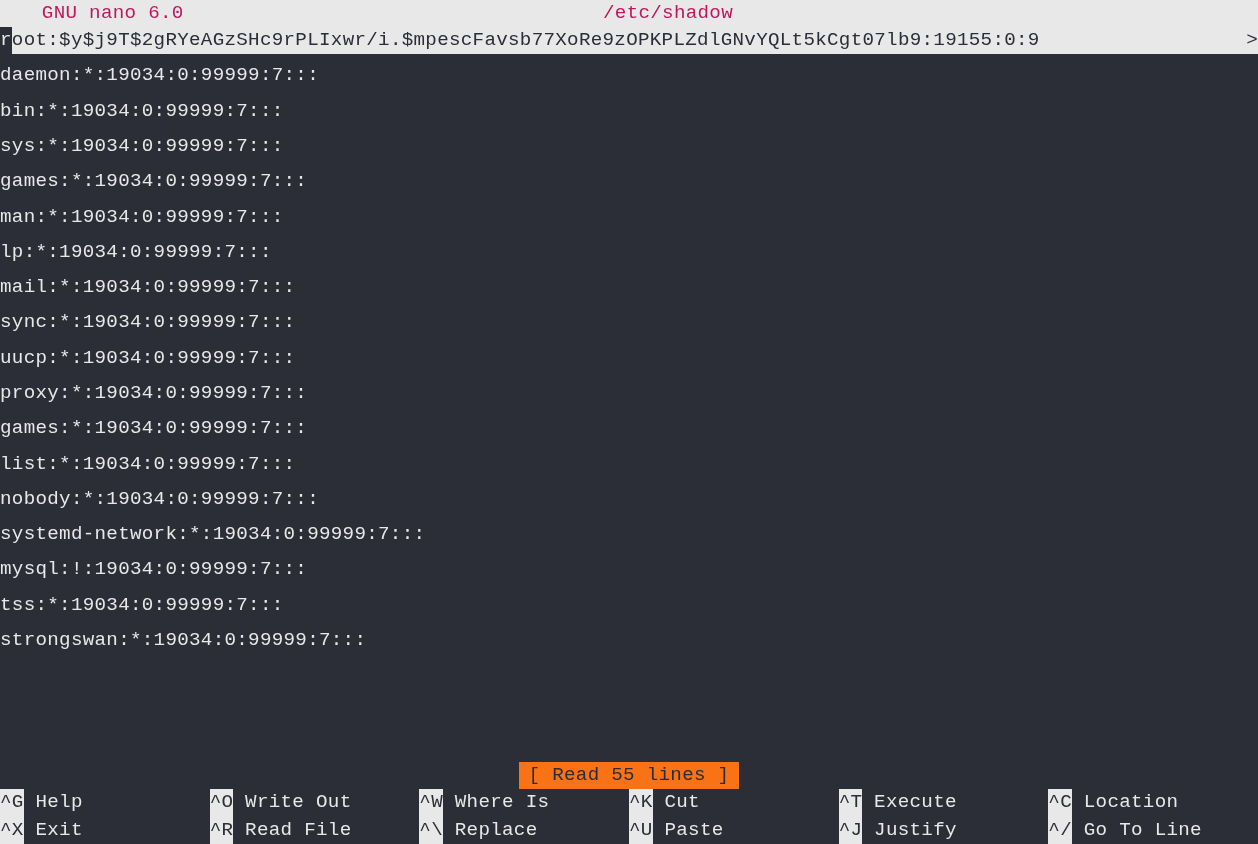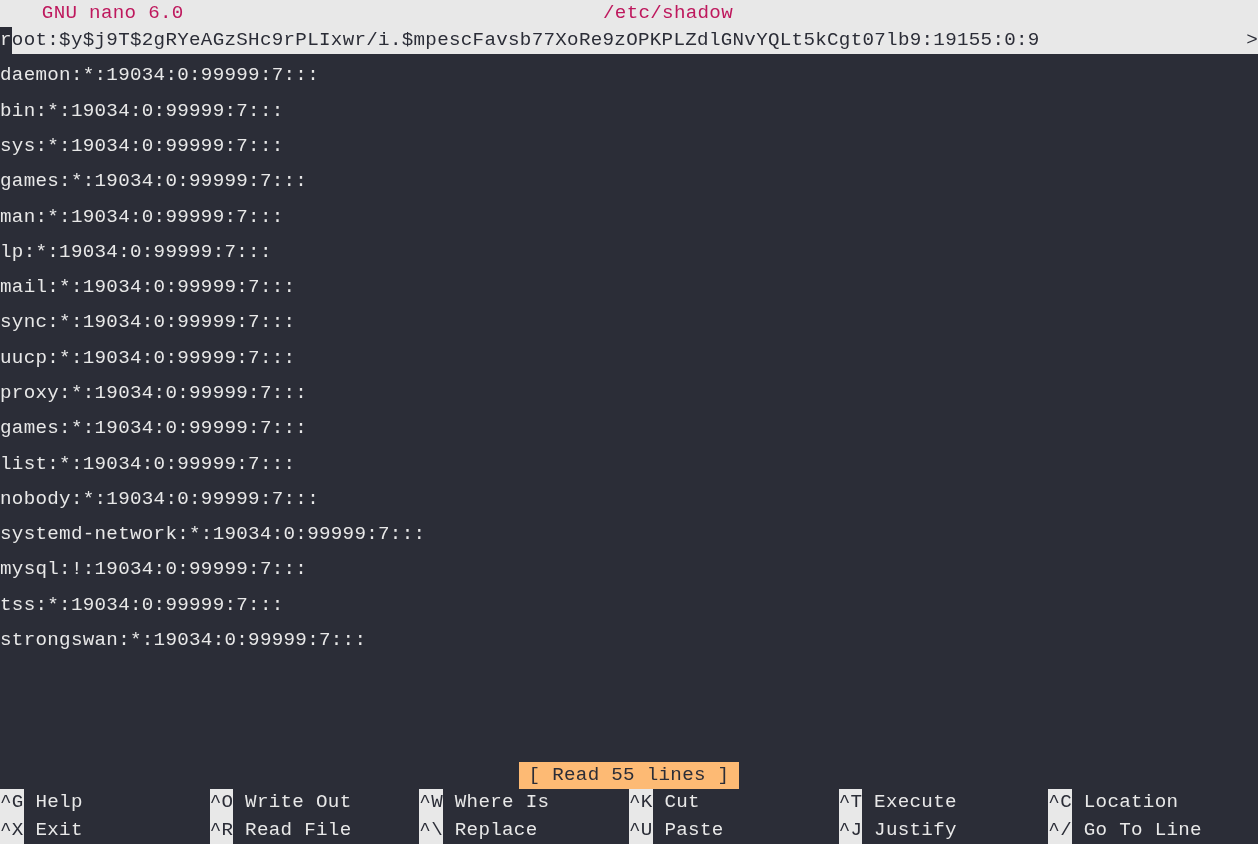--- a/index.html
+++ b/index.html
@@ -62,21 +62,21 @@
     .continuation-marker {
       margin-left: auto;
     }
     .status-bar {
       display: flex;
       justify-content: center;
       height: 27.3px;
       align-items: center;
     }
     .status-text {
-      background-color: #fdba74;
+      background-color: #f97316;
       color: #2b2d37;
       padding: 0 10px;
     }
     .shortcuts {
       display: grid;
       grid-template-columns: repeat(6, 1fr);
       grid-template-rows: repeat(2, 27.3px);
     }
     .shortcut {
       display: flex;

